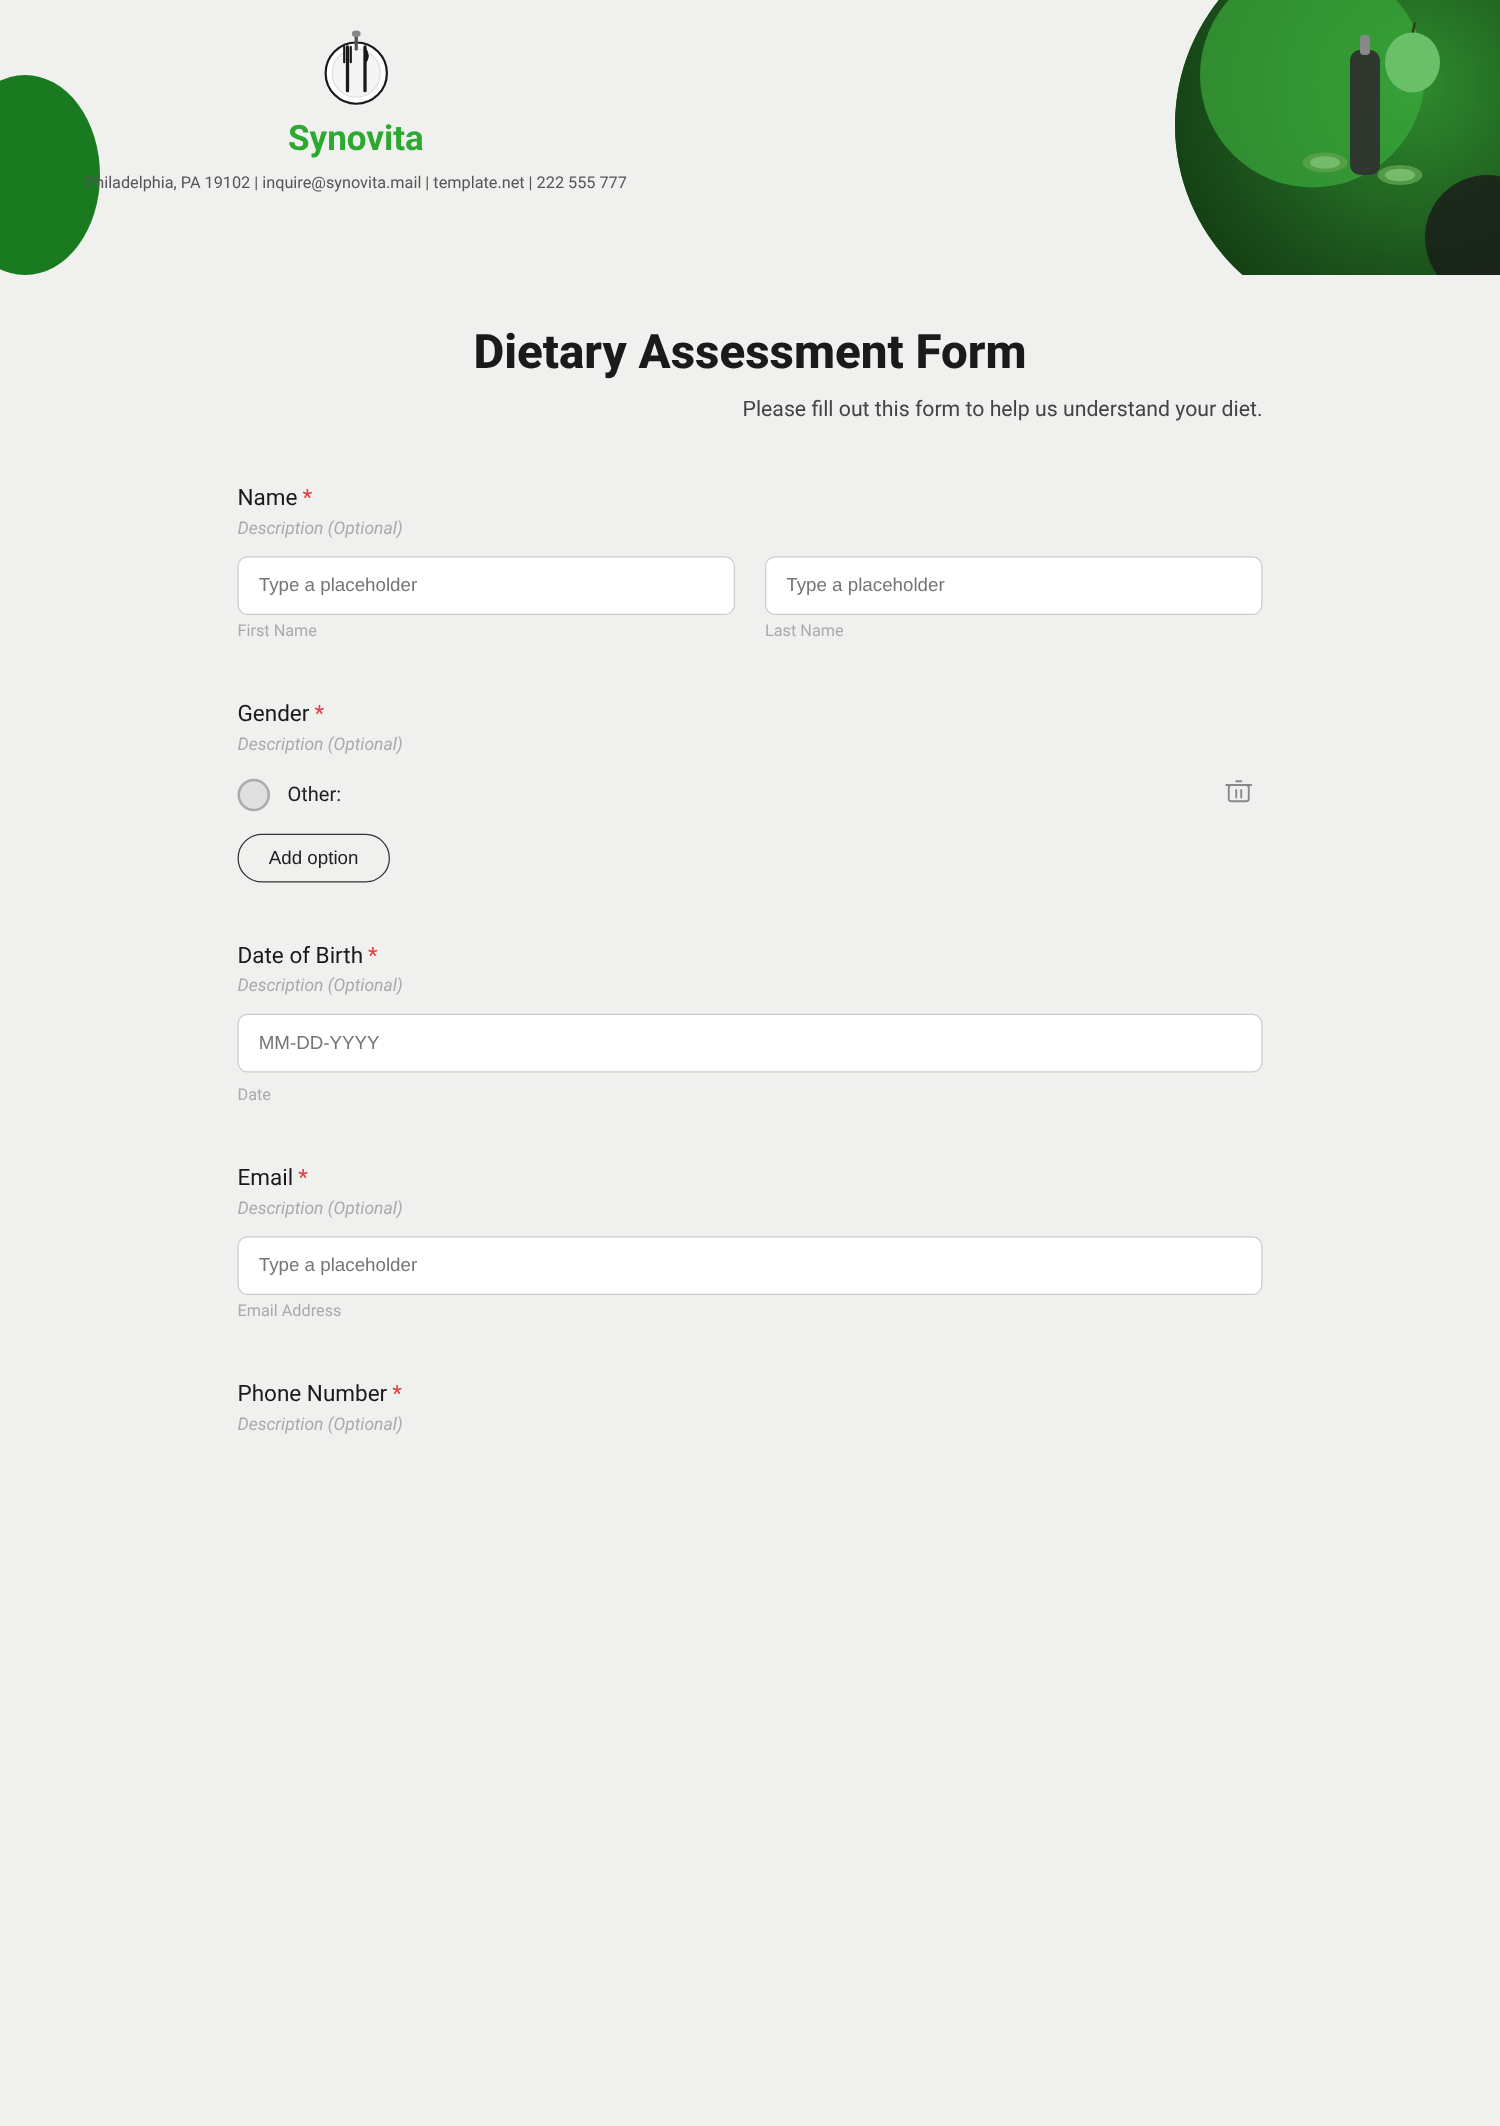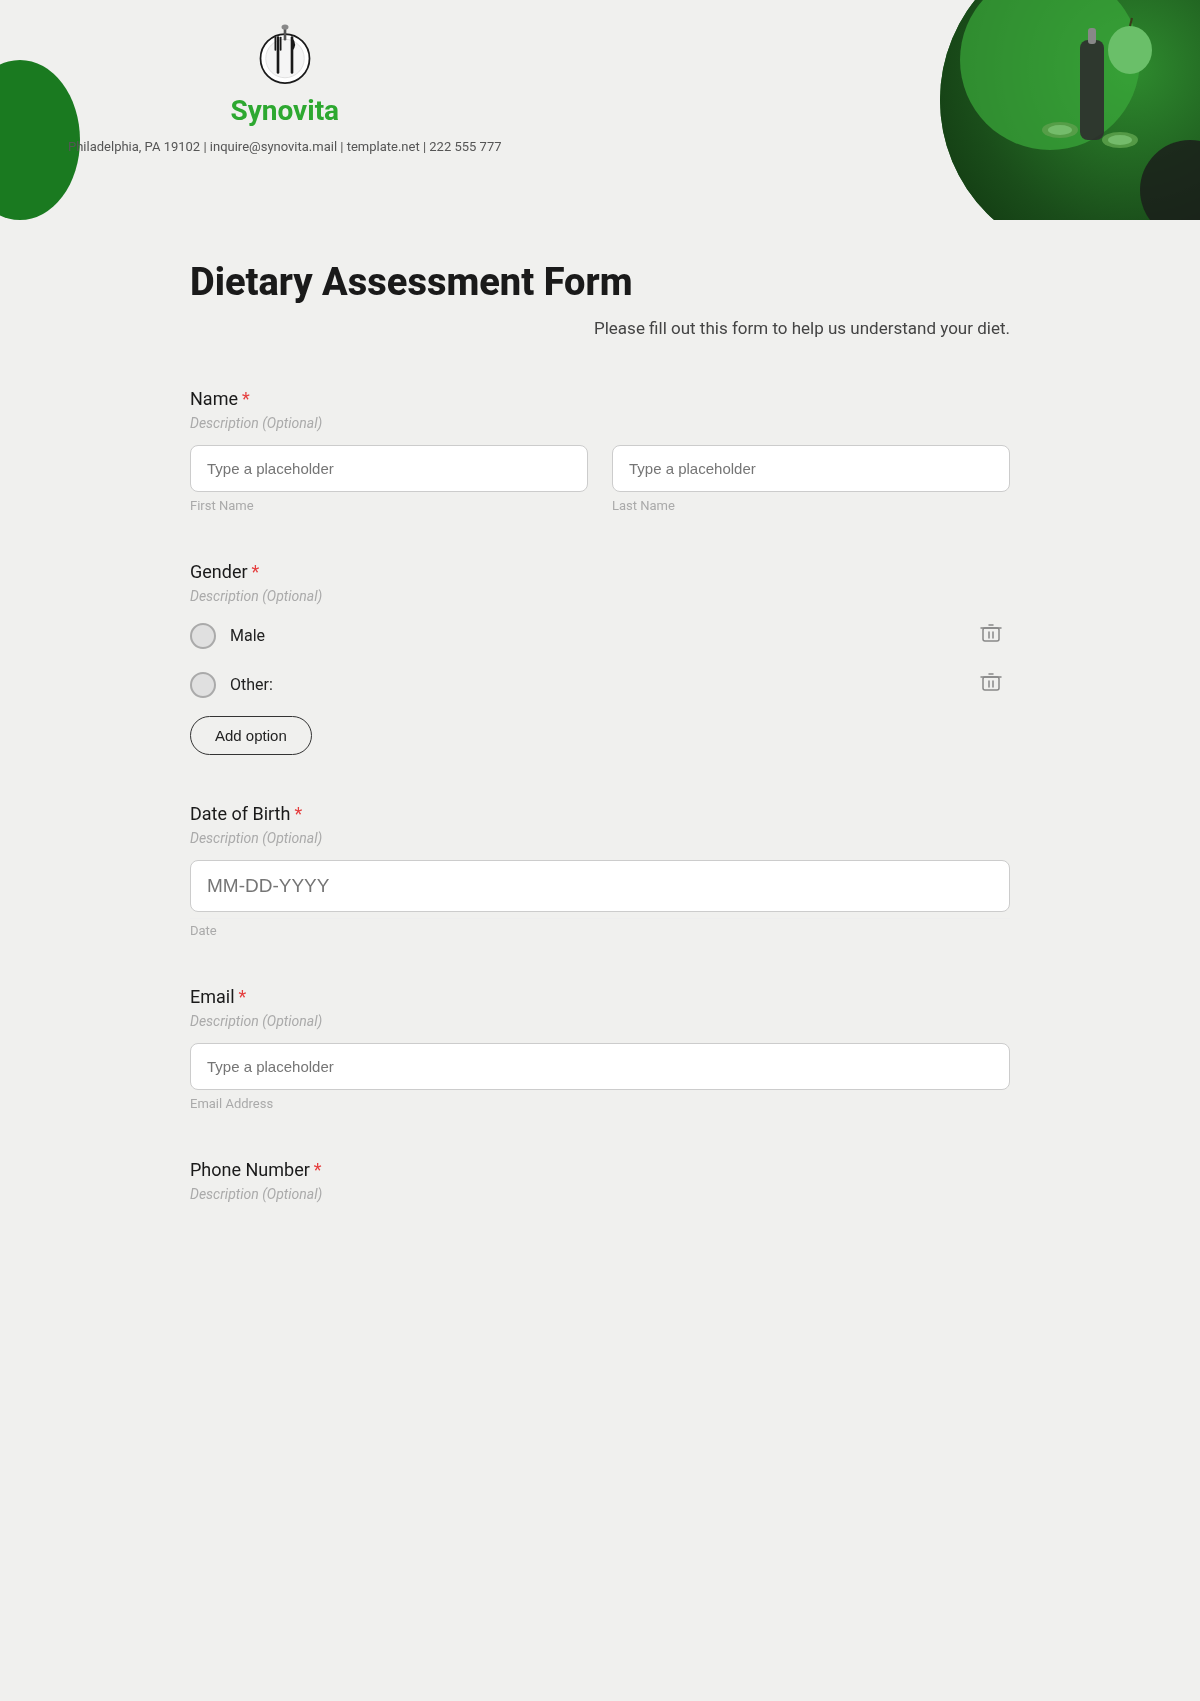--- a/index.html
+++ b/index.html
@@ -100,20 +100,21 @@
     }
 
     
     .main-content {
       max-width: 860px;
       margin: 0 auto;
       padding: 40px 20px 80px;
     }
 
     .form-title {
+      text-align: center;
       font-size: 38px;
       font-weight: 800;
       color: #1a1a1a;
       margin-bottom: 14px;
     }
 
     .form-subtitle {
       text-align: right;
       font-size: 17px;
       color: #444;
@@ -213,21 +214,21 @@
       cursor: pointer;
       margin-top: 0;
     }
 
     
     .date-input {
       width: 100%;
       border: 1.5px solid #ccc;
       border-radius: 8px;
       padding: 14px 16px;
-      font-size: 19px;
+      font-size: 15px;
       color: #444;
       background: #fff;
       outline: none;
     }
 
     
     .input-bottom-label {
       font-size: 13px;
       color: #aaa;
       margin-top: 6px;
@@ -330,33 +331,20 @@
     </div>
   </div>
 
   <div class="form-section">
     <div class="field-label">
       <span>Gender</span><span class="required-star">*</span>
     </div>
     <div class="field-description">Description (Optional)</div>
 
     
-    <div class="radio-option-row">
-      <div class="radio-circle"></div>
-      <span class="radio-label">Male</span>
-      <span class="delete-icon">
-        <svg width="22" height="22" viewBox="0 0 22 22" fill="none" xmlns="http://www.w3.org/2000/svg">
-          <rect x="3" y="6" width="16" height="13" rx="2" stroke="#888" stroke-width="1.5" fill="none"></rect>
-          <line x1="1" y1="6" x2="21" y2="6" stroke="#888" stroke-width="1.5" stroke-linecap="round"></line>
-          <line x1="9" y1="3" x2="13" y2="3" stroke="#888" stroke-width="1.5" stroke-linecap="round"></line>
-          <line x1="9" y1="10" x2="9" y2="16" stroke="#888" stroke-width="1.5" stroke-linecap="round"></line>
-          <line x1="13" y1="10" x2="13" y2="16" stroke="#888" stroke-width="1.5" stroke-linecap="round"></line>
-        </svg>
-      </span>
-    </div>
 
     
 
     
     <div class="radio-option-row">
       <div class="radio-circle"></div>
       <span class="radio-label">Other:</span>
       <span class="delete-icon">
         <svg width="22" height="22" viewBox="0 0 22 22" fill="none" xmlns="http://www.w3.org/2000/svg">
           <rect x="3" y="6" width="16" height="13" rx="2" stroke="#888" stroke-width="1.5" fill="none"></rect>

